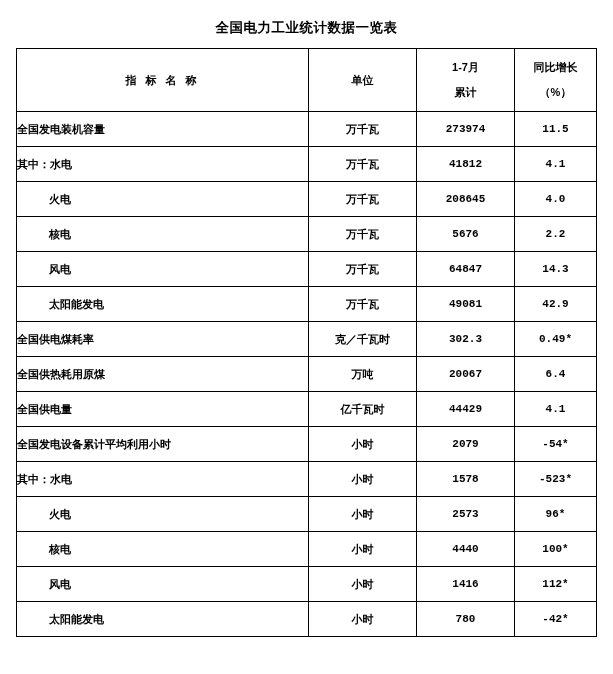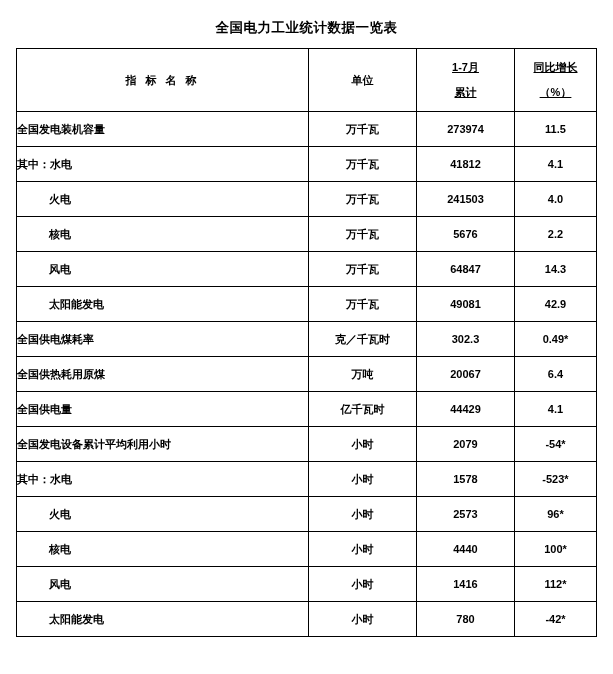--- a/index.html
+++ b/index.html
@@ -49,36 +49,36 @@
 
   thead td {
     text-align: center;
     height: 62px;
   }
   .hdr-name {
     letter-spacing: 3px;
   }
   .hdr-two {
     line-height: 1.0;
-    text-decoration: underline;
   }
   .hdr-two .l1 { display: block; padding-bottom: 14px; }
   .hdr-two .l2 { display: block; }
 
   tbody td {
     height: 34px;
   }
   td.name {
     text-align: left;
     padding-left: 10px;
   }
   td.name.ind1 { }
   td.name.ind2 { padding-left: 32px; }
   td.unit, td.val, td.grow {
     text-align: center;
+    font-family: Liberation Mono, monospace;
   }
 </style>
 </head>
 <body>
 
 <div class="page">
 
   <div class="title">全国电力工业统计数据一览表</div>
 
   <table class="stat">
@@ -111,21 +111,21 @@
         </tr>
         <tr>
           <td class="name ind1">其中：水电</td>
           <td class="unit">万千瓦</td>
           <td class="val">41812</td>
           <td class="grow">4.1</td>
         </tr>
         <tr>
           <td class="name ind2">火电</td>
           <td class="unit">万千瓦</td>
-          <td class="val">241503</td>
+          <td class="val">208645</td>
           <td class="grow">4.0</td>
         </tr>
         <tr>
           <td class="name ind2">核电</td>
           <td class="unit">万千瓦</td>
           <td class="val">5676</td>
           <td class="grow">2.2</td>
         </tr>
         <tr>
           <td class="name ind2">风电</td>

